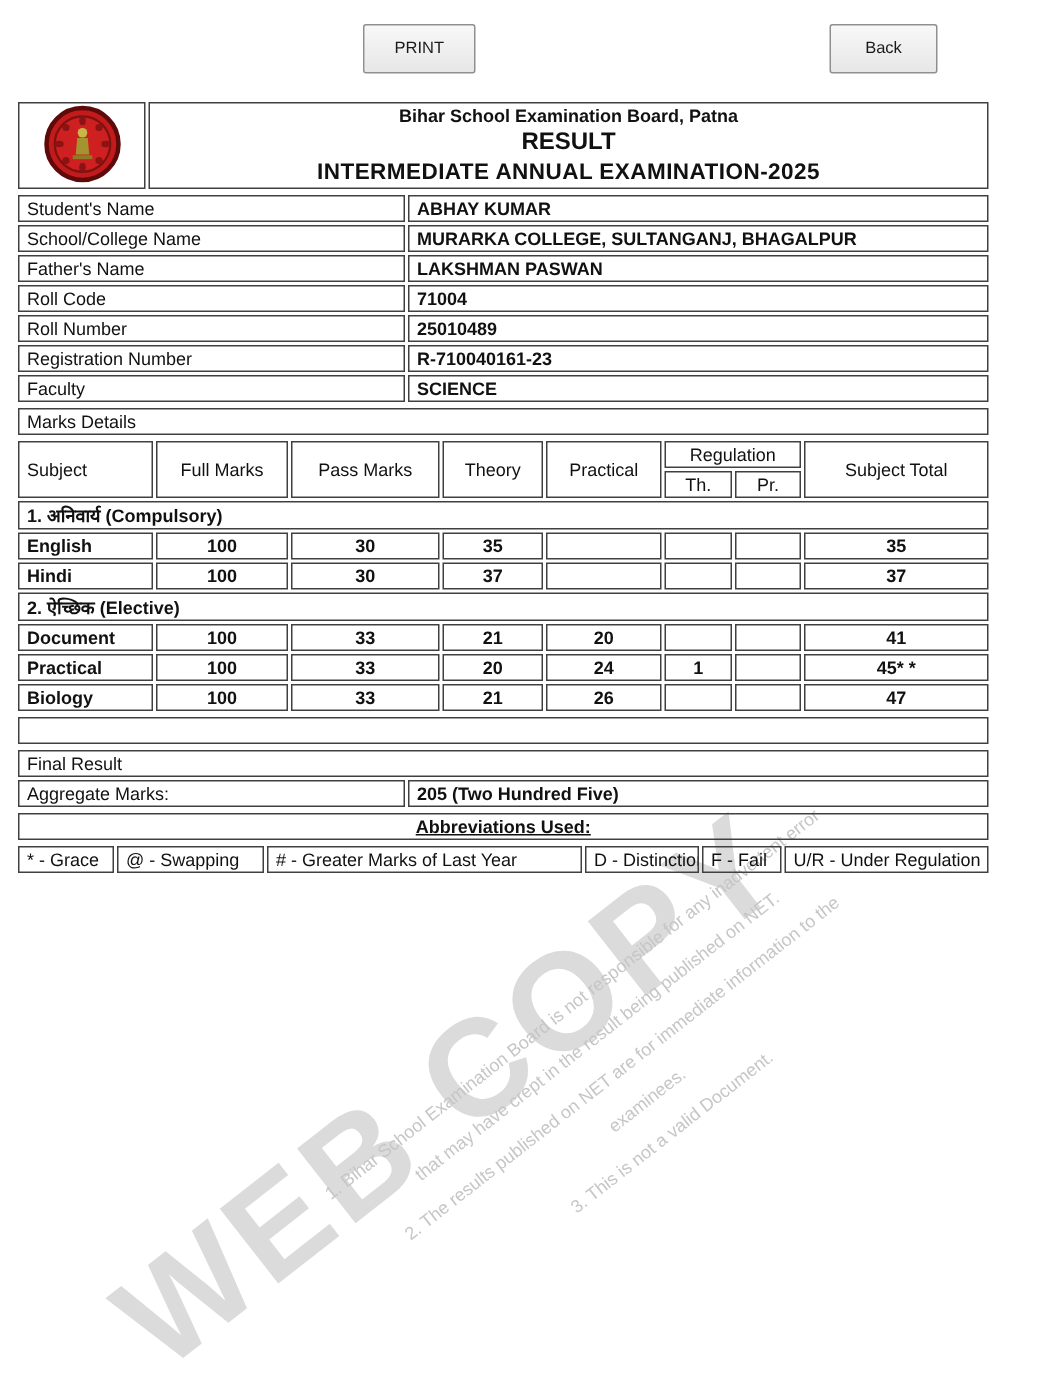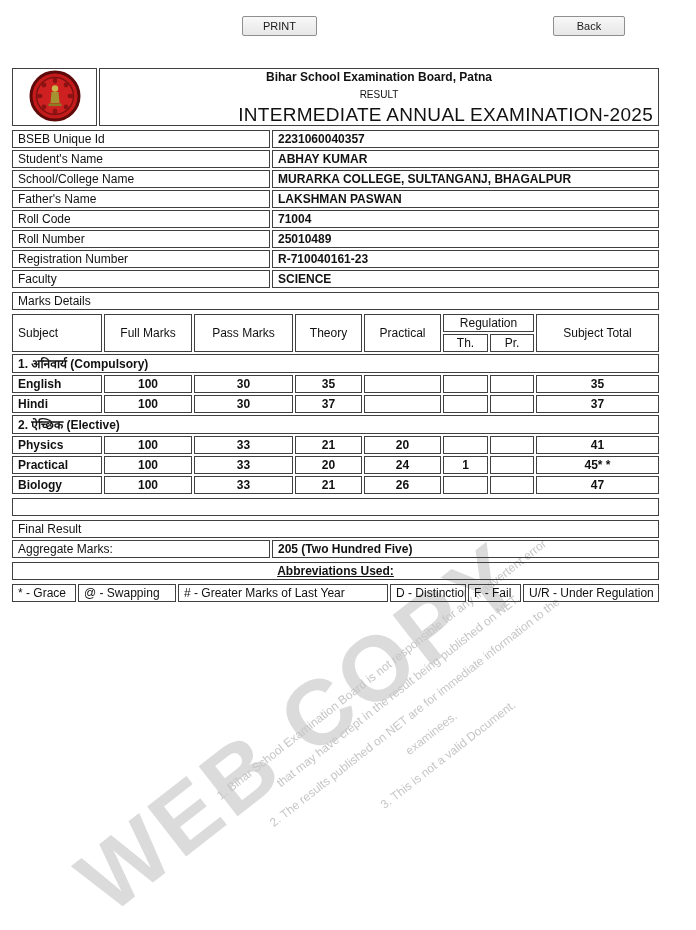--- a/index.html
+++ b/index.html
@@ -2,21 +2,21 @@
 <html><head>
 <meta charset="utf-8">
 <style>
   html,body { margin:0; padding:0; background:#fff; }
   .page {
     position:relative; width:696px; height:930px; background:#ffffff;
     overflow:hidden; font-family:"Liberation Sans", "DejaVu Sans", sans-serif; color:#111;
   }
   
   .btn {
-    position:absolute; top:16px; height:20px; font-size:11px; line-height:13px;
+    position:absolute; top:16px; height:33px; font-size:11px; line-height:13px;
     color:#1a1a1a; background:linear-gradient(#f8f8f8,#e7e7e7);
     border:1px solid #8f8f8f; border-radius:2px; padding:0; text-align:center;
     font-family:"Liberation Sans", sans-serif; cursor:pointer;
   }
   .btn-print { left:242px; width:75px; }
   .btn-back  { left:553px; width:72px; }
 
   
   .wm-big {
     position:absolute; left:30px; top:667px; width:540px; height:120px; line-height:120px;
@@ -32,22 +32,22 @@
   .document { position:absolute; left:10px; top:66px; width:651px; z-index:2; }
   table.tbl { width:100%; border-collapse:separate; border-spacing:2px; table-layout:fixed; }
   table.tbl td {
     border:1px solid #404040; height:16px; padding:0 5px; font-size:12px;
     background:transparent; overflow:hidden; white-space:nowrap; vertical-align:middle;
   }
   .header-tbl td { height:58px; }
   .logo-cell { text-align:center; vertical-align:middle; }
   .title-cell { text-align:center; white-space:normal; }
   .board-name { font-size:12px; font-weight:bold; line-height:16px; }
-  .result-title { font-size:10px; font-weight:normal; line-height:19px; }
-  .exam-title { font-size:19px; font-weight:normal; line-height:21px; letter-spacing:0.3px;text-align:right; }
+  .result-title { font-size:16px; font-weight:bold; line-height:19px; }
+  .exam-title { font-size:15px; font-weight:bold; line-height:21px; letter-spacing:0.3px; }
   td.lbl { text-align:left; }
   td.val { font-weight:bold; }
   td.center { text-align:center; }
   td.bold { font-weight:bold; }
   .spacer-tbl td { height:4px; }
   .underline { text-decoration:underline; font-weight:bold; }
 </style>
 </head>
 <body>
 
@@ -103,24 +103,20 @@
       </tr>
     </tbody>
       </table>
 
     <table class="tbl student-tbl">
       <colgroup>
           <col style="width:258px">
           <col>
         </colgroup>
       <tbody>
-          <tr>
-        <td class="lbl">BSEB Unique Id</td>
-        <td class="val">2231060040357</td>
-      </tr>
       <tr>
         <td class="lbl">Student's Name</td>
         <td class="val">ABHAY KUMAR</td>
       </tr>
       <tr>
         <td class="lbl">School/College Name</td>
         <td class="val">MURARKA COLLEGE, SULTANGANJ, BHAGALPUR</td>
       </tr>
       <tr>
         <td class="lbl">Father's Name</td>
@@ -200,21 +196,21 @@
         <td class="center val"></td>
         <td class="center val"></td>
         <td class="center val"></td>
         <td class="center val">37</td>
       </tr>
 
       <tr>
         <td colspan="8" class="bold">2. ऐच्छिक (Elective)</td>
       </tr>
       <tr>
-        <td class="val">Physics</td>
+        <td class="val">Document</td>
         <td class="center val">100</td>
         <td class="center val">33</td>
         <td class="center val">21</td>
         <td class="center val">20</td>
         <td class="center val"></td>
         <td class="center val"></td>
         <td class="center val">41</td>
       </tr>
       <tr>
         <td class="val">Practical</td>

